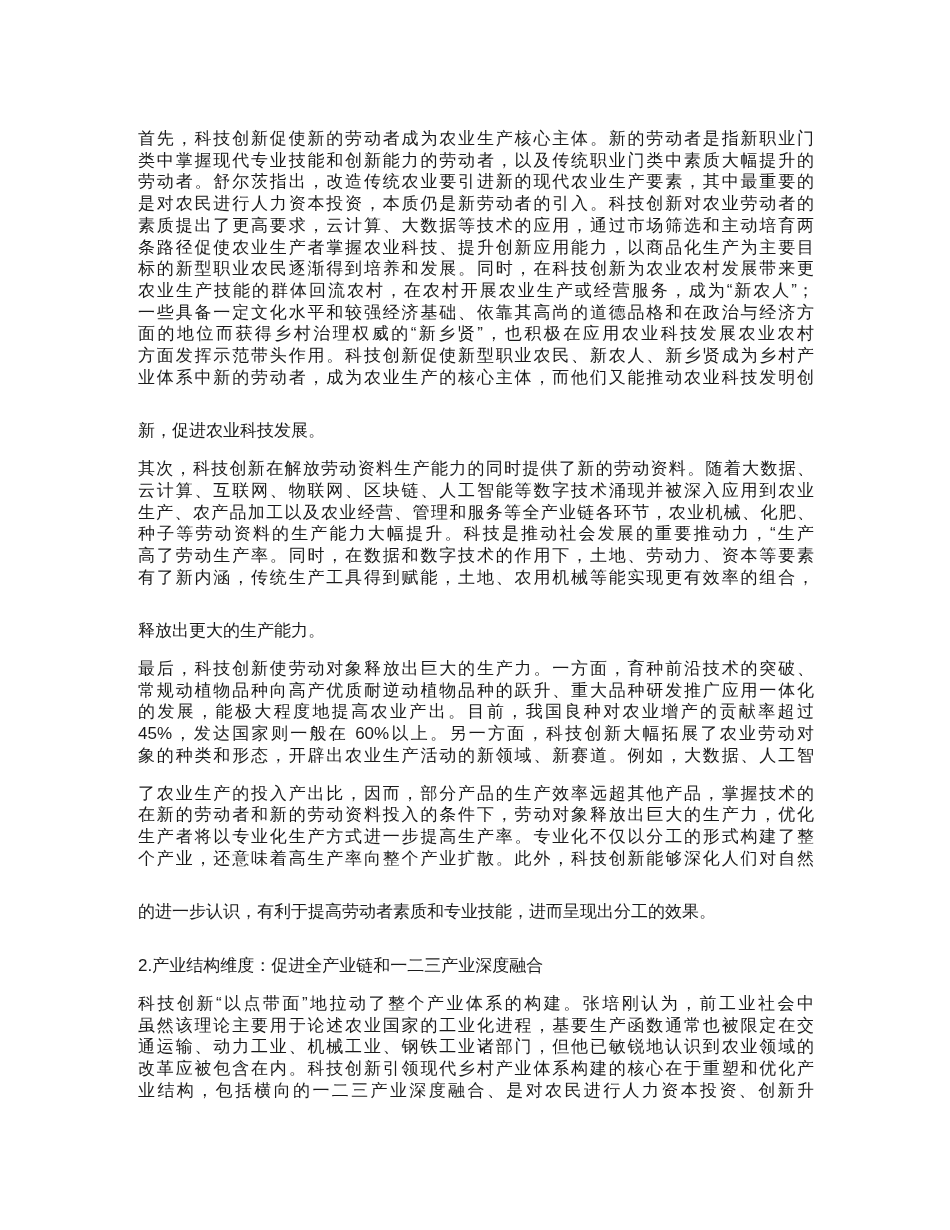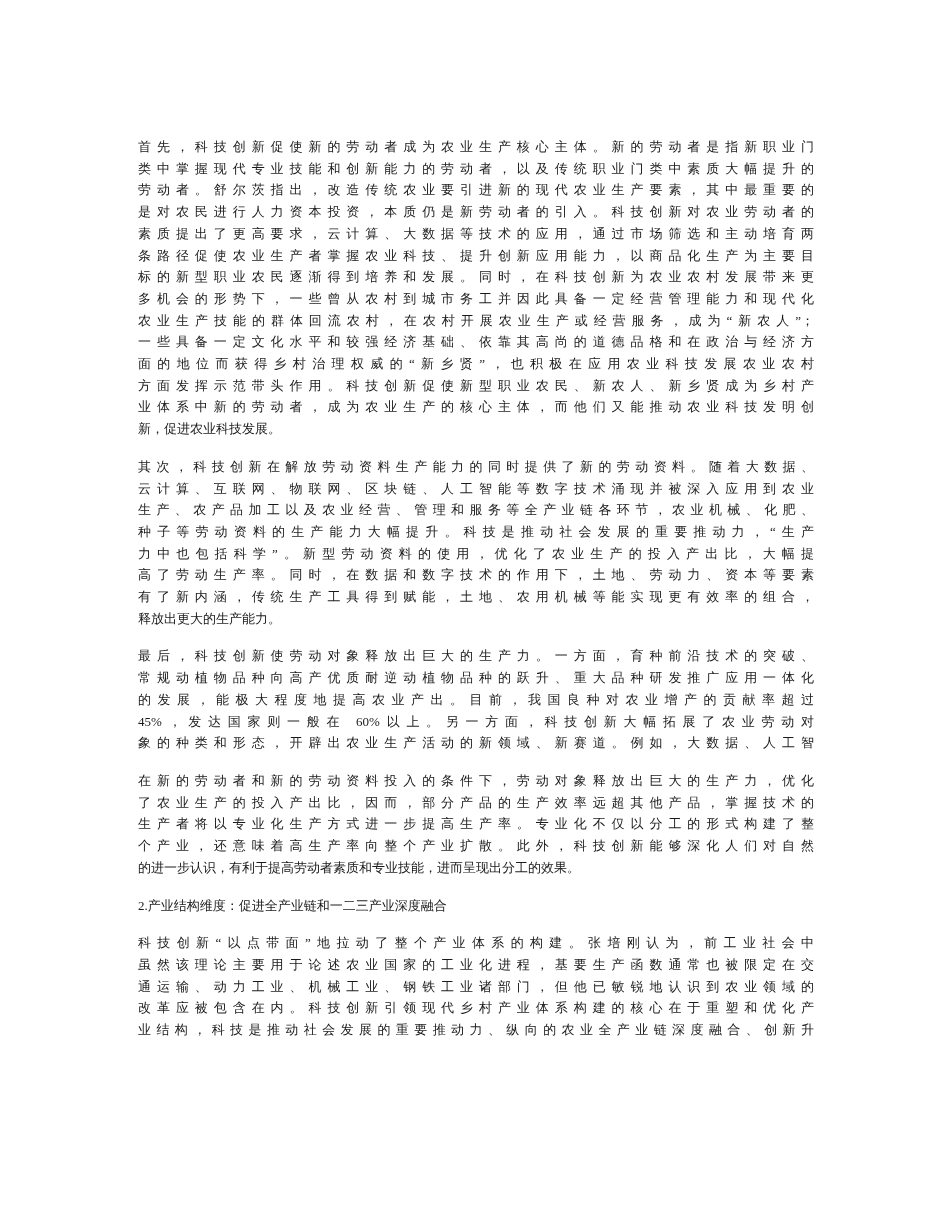--- a/index.html
+++ b/index.html
@@ -10,95 +10,94 @@
   .page {
     position: relative;
     width: 950px;
     height: 1230px;
     background: #ffffff;
     overflow: hidden;
   }
   .content {
     position: absolute;
     left: 138px;
-    top: 136px;
+    top: 128px;
     width: 676px;
-    font-family: Liberation Serif, serif;
-    font-size: 13px;
+    font-family: Liberation Sans, sans-serif;
+    font-size: 17px;
     color: #1a1a1a;
     -webkit-font-smoothing: antialiased;
   }
   .block {
     margin: 0 0 16px 0;
   }
   .line {
     line-height: 21.7px;
     text-align: justify;
     text-align-last: justify;
     white-space: normal;
     word-break: keep-all;
     overflow: hidden;
   }
   .line.last {
     text-align-last: left;
+    margin-top: 32px;
   }
   .heading .line {
     text-align: center;
     text-align-last: left;
   }
 </style>
 </head>
 <body>
 
 <div class="page">
   <div class="content" style="color: rgb(26, 26, 26);">
       <div class="block paragraph">
         <div class="line">首先，科技创新促使新的劳动者成为农业生产核心主体。新的劳动者是指新职业门</div>
         <div class="line">类中掌握现代专业技能和创新能力的劳动者，以及传统职业门类中素质大幅提升的</div>
         <div class="line">劳动者。舒尔茨指出，改造传统农业要引进新的现代农业生产要素，其中最重要的</div>
         <div class="line">是对农民进行人力资本投资，本质仍是新劳动者的引入。科技创新对农业劳动者的</div>
         <div class="line">素质提出了更高要求，云计算、大数据等技术的应用，通过市场筛选和主动培育两</div>
         <div class="line">条路径促使农业生产者掌握农业科技、提升创新应用能力，以商品化生产为主要目</div>
         <div class="line">标的新型职业农民逐渐得到培养和发展。同时，在科技创新为农业农村发展带来更</div>
-        <div class="line">多机会的形势下，一些曾从农村到城市务工并因此具备一定经营管理能力和现代化</div>
         <div class="line">农业生产技能的群体回流农村，在农村开展农业生产或经营服务，成为“新农人”；</div>
         <div class="line">一些具备一定文化水平和较强经济基础、依靠其高尚的道德品格和在政治与经济方</div>
         <div class="line">面的地位而获得乡村治理权威的“新乡贤”，也积极在应用农业科技发展农业农村</div>
         <div class="line">方面发挥示范带头作用。科技创新促使新型职业农民、新农人、新乡贤成为乡村产</div>
         <div class="line">业体系中新的劳动者，成为农业生产的核心主体，而他们又能推动农业科技发明创</div>
         <div class="line last">新，促进农业科技发展。</div>
       </div>
       <div class="block paragraph">
         <div class="line">其次，科技创新在解放劳动资料生产能力的同时提供了新的劳动资料。随着大数据、</div>
         <div class="line">云计算、互联网、物联网、区块链、人工智能等数字技术涌现并被深入应用到农业</div>
         <div class="line">生产、农产品加工以及农业经营、管理和服务等全产业链各环节，农业机械、化肥、</div>
         <div class="line">种子等劳动资料的生产能力大幅提升。科技是推动社会发展的重要推动力，“生产</div>
-        <div class="line">力中也包括科学”。新型劳动资料的使用，优化了农业生产的投入产出比，大幅提</div>
         <div class="line">高了劳动生产率。同时，在数据和数字技术的作用下，土地、劳动力、资本等要素</div>
         <div class="line">有了新内涵，传统生产工具得到赋能，土地、农用机械等能实现更有效率的组合，</div>
         <div class="line last">释放出更大的生产能力。</div>
       </div>
       <div class="block paragraph">
         <div class="line">最后，科技创新使劳动对象释放出巨大的生产力。一方面，育种前沿技术的突破、</div>
         <div class="line">常规动植物品种向高产优质耐逆动植物品种的跃升、重大品种研发推广应用一体化</div>
         <div class="line">的发展，能极大程度地提高农业产出。目前，我国良种对农业增产的贡献率超过</div>
         <div class="line">45%，发达国家则一般在 60%以上。另一方面，科技创新大幅拓展了农业劳动对</div>
         <div class="line">象的种类和形态，开辟出农业生产活动的新领域、新赛道。例如，大数据、人工智</div>
       </div>
       <div class="block paragraph">
+        <div class="line">了农业生产的投入产出比，因而，部分产品的生产效率远超其他产品，掌握技术的</div>
         <div class="line">在新的劳动者和新的劳动资料投入的条件下，劳动对象释放出巨大的生产力，优化</div>
-        <div class="line">了农业生产的投入产出比，因而，部分产品的生产效率远超其他产品，掌握技术的</div>
         <div class="line">生产者将以专业化生产方式进一步提高生产率。专业化不仅以分工的形式构建了整</div>
         <div class="line">个产业，还意味着高生产率向整个产业扩散。此外，科技创新能够深化人们对自然</div>
         <div class="line last">的进一步认识，有利于提高劳动者素质和专业技能，进而呈现出分工的效果。</div>
       </div>
       <div class="block heading">
         <div class="line last">2.产业结构维度：促进全产业链和一二三产业深度融合</div>
       </div>
       <div class="block paragraph">
         <div class="line">科技创新“以点带面”地拉动了整个产业体系的构建。张培刚认为，前工业社会中</div>
         <div class="line">虽然该理论主要用于论述农业国家的工业化进程，基要生产函数通常也被限定在交</div>
         <div class="line">通运输、动力工业、机械工业、钢铁工业诸部门，但他已敏锐地认识到农业领域的</div>
         <div class="line">改革应被包含在内。科技创新引领现代乡村产业体系构建的核心在于重塑和优化产</div>
-        <div class="line">业结构，科技是推动社会发展的重要推动力、纵向的农业全产业链深度融合、创新升</div>
+        <div class="line">业结构，包括横向的一二三产业深度融合、是对农民进行人力资本投资、创新升</div>
       </div>
     </div>
 </div>
 
 </body></html>

